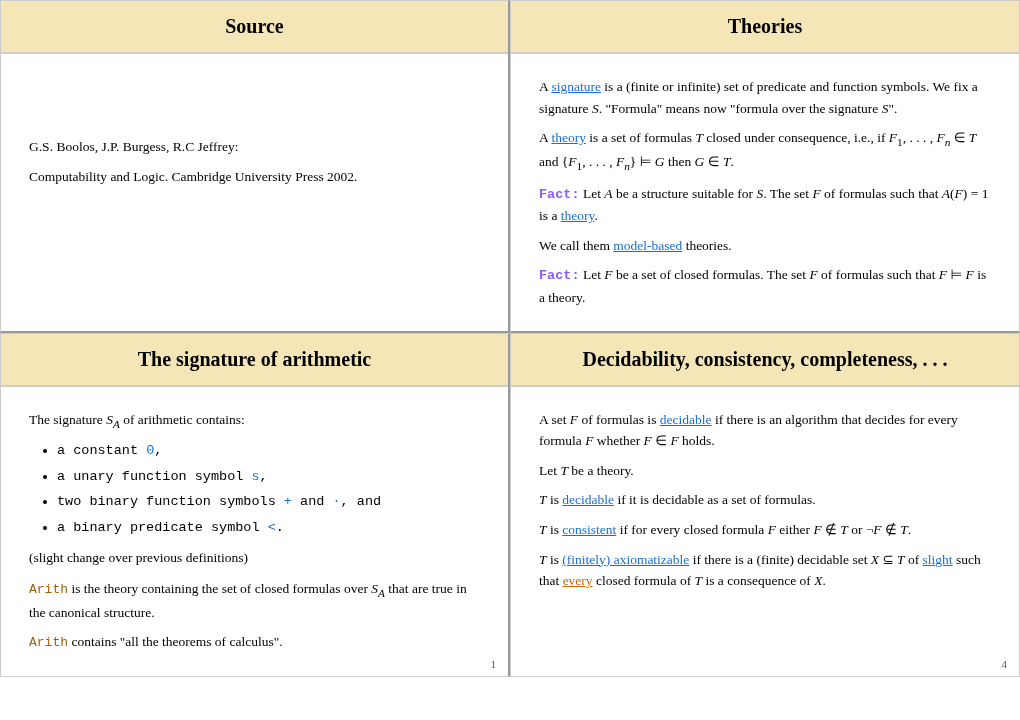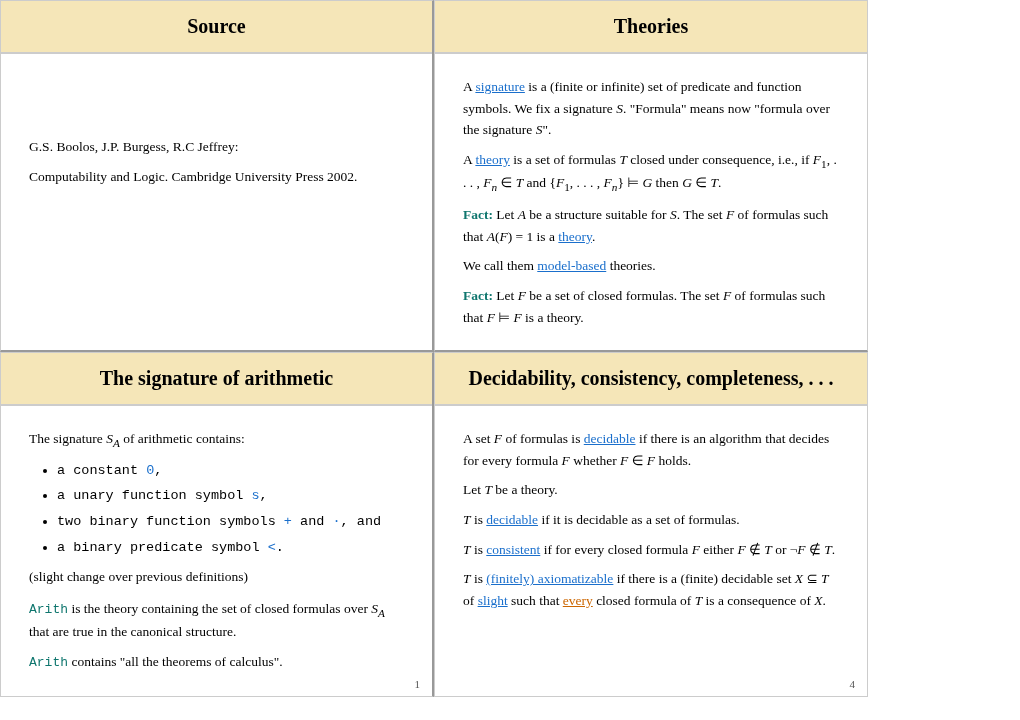--- a/index.html
+++ b/index.html
@@ -8,21 +8,21 @@
       font-size: 14px;
       background: #fff;
       width: 1020px;
       min-height: 720px;
     }
 
     .grid {
       display: grid;
       grid-template-columns: 1fr 1fr;
       grid-template-rows: auto auto;
-      width: 868px;
+      width: 1020px;
     }
 
     .cell {
       border: 1px solid #ccc;
       position: relative;
     }
 
     .cell-header {
       background: #f5e6b8;
       padding: 14px 20px;
@@ -48,40 +48,40 @@
     .page-number-left { right: 12px; }
 
     .blue { color: #1a6fcc; }
     .orange { color: #cc6600; }
 
     .underline { text-decoration: underline; }
 
     p { margin-bottom: 8px; }
     p:last-child { margin-bottom: 0; }
 
-    .fact-label { color: #0f766e; font-weight: bold; }
+    .fact-label { color: #8b5cf6; font-weight: bold; font-family: Liberation Mono, monospace; }
 
     
     .math { font-style: italic; }
 
     .bullet-list {
       list-style: disc;
       margin-left: 28px;
       margin-bottom: 8px;
       font-family: Liberation Mono, monospace;
     }
 
     .bullet-list li {
       margin-bottom: 4px;
     }
 
     .mono {
       font-family: 'Courier New', monospace;
       font-size: 13px;
-      color: #0f766e;
+      color: #a16207;
     }
 
     .cell-top-left { border-right: 2px solid #999; border-bottom: 2px solid #999; }
     .cell-top-right { border-bottom: 2px solid #999; }
     .cell-bottom-left { border-right: 2px solid #999; }
 
     .source-author {
       margin-top: 60px;
       margin-bottom: 20px;
     }

